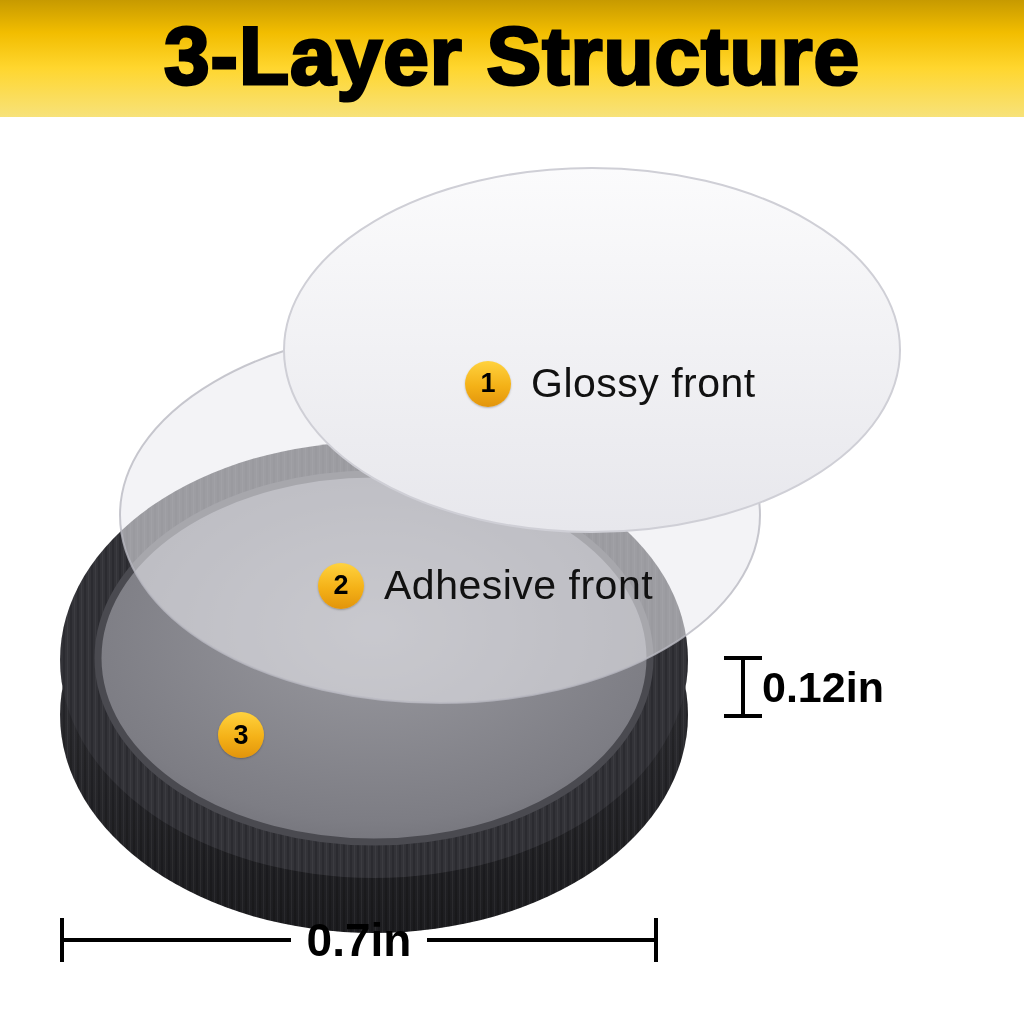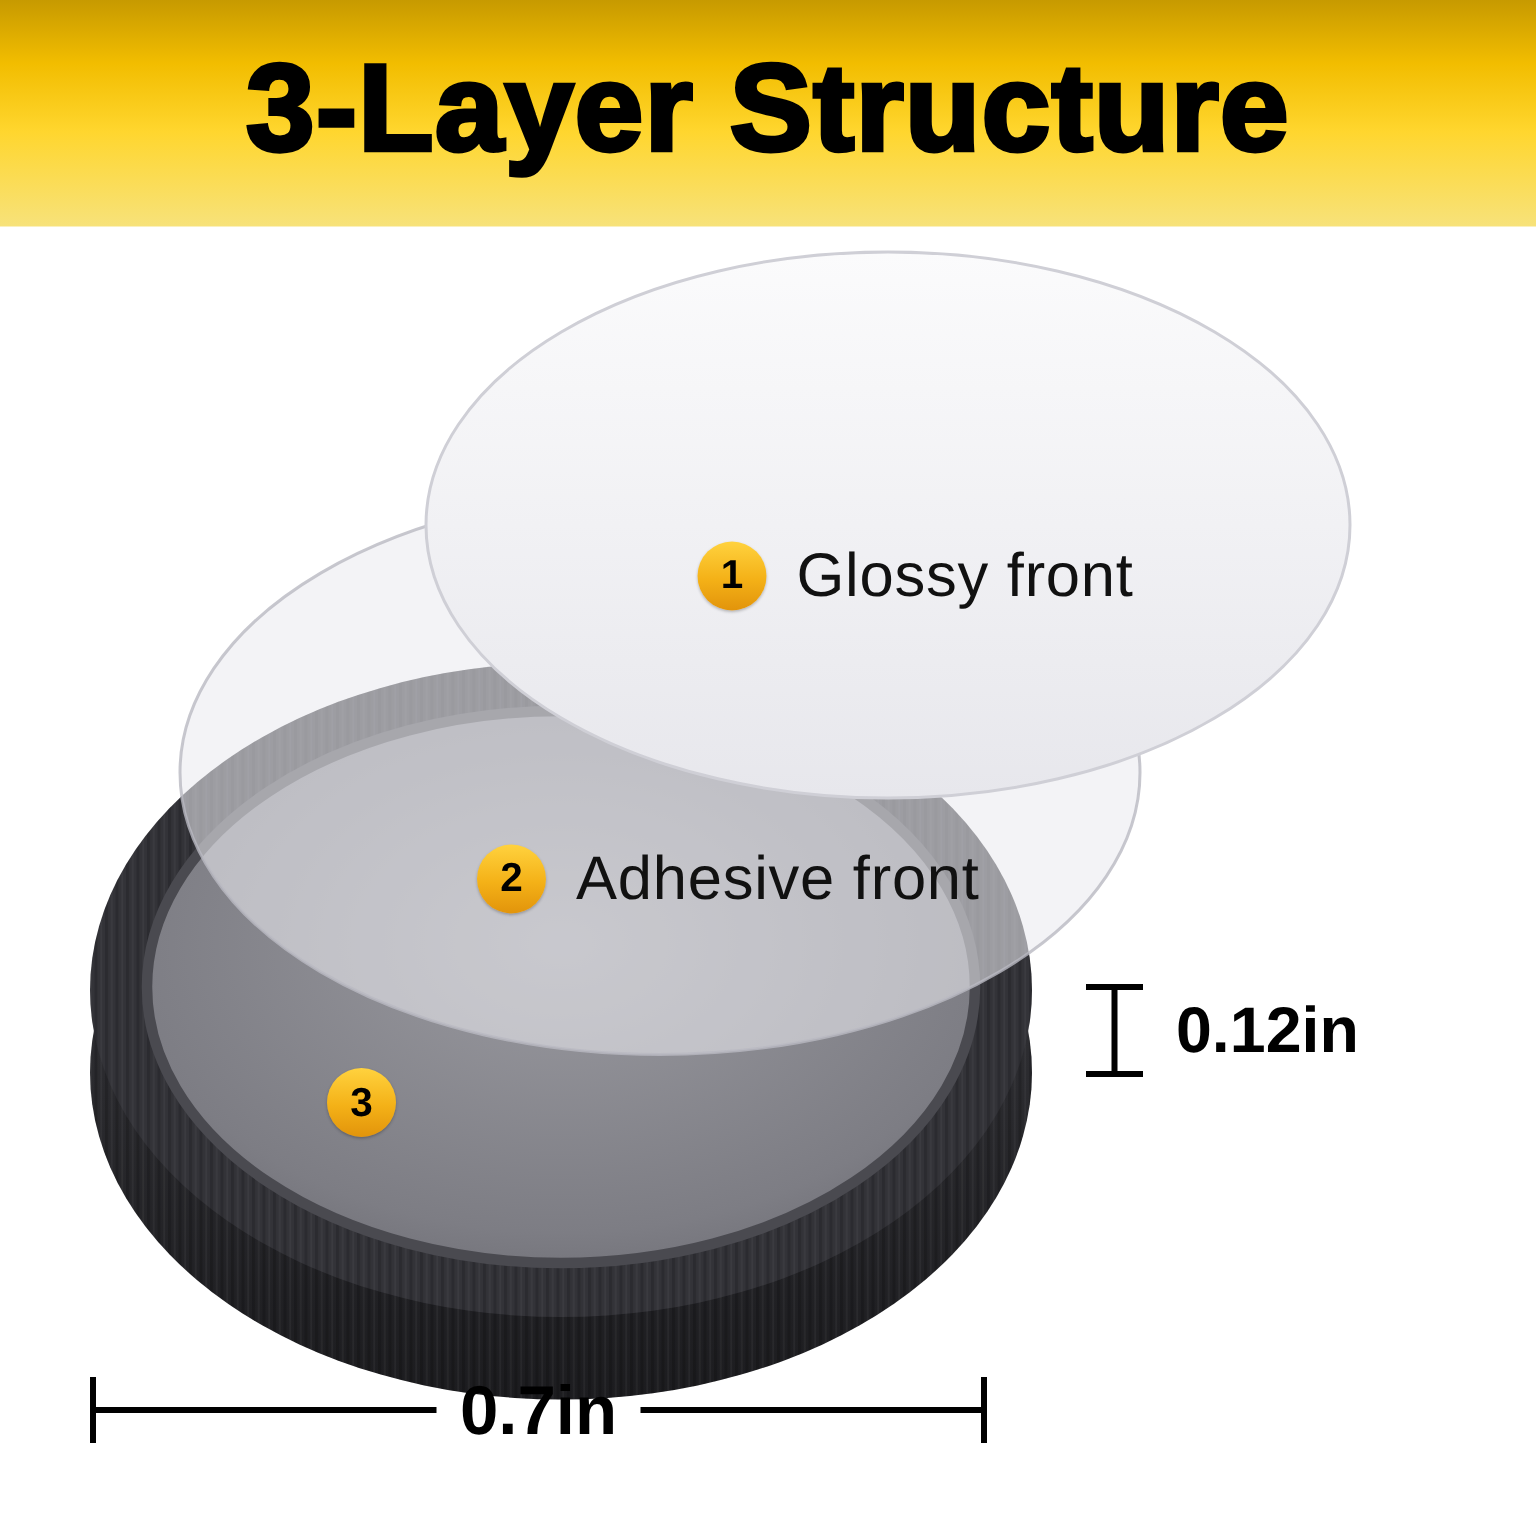--- a/index.html
+++ b/index.html
@@ -6,21 +6,21 @@
   .page{
     position:relative;
     width:1024px;height:1024px;
     background:#ffffff;
     overflow:hidden;
     font-family:"Liberation Sans", sans-serif;
     margin:0 auto;
   }
   
   .banner{
-    position:absolute;left:0;top:0;width:1024px;height:151px;
+    position:absolute;left:0;top:0;width:1024px;height:117px;
     background:linear-gradient(180deg,#c79a00 0%,#f2bd00 28%,#ffd62e 58%,#f7e27a 100%);
     display:flex;align-items:center;justify-content:center;
   }
   .banner-title{
     color:#000;
     font-size:82px;
     font-weight:700;
     letter-spacing:1px;
     -webkit-text-stroke:3px #000;
     white-space:nowrap;
@@ -41,21 +41,21 @@
     color:#000;font-size:27px;font-weight:700;
     flex:0 0 auto;
   }
   .layer-text{
     color:#111;font-size:41px;font-weight:400;letter-spacing:0.5px;white-space:nowrap;text-align:right;
   }
   .label-1{left:465px;top:360px;}
   .label-2{left:318px;top:562px;}
   .label-3{left:218px;top:712px;}
   
-  .thickness{position:absolute;left:724px;top:656px;display:flex;align-items:center;gap:22px;}
+  .thickness{position:absolute;left:724px;top:656px;display:flex;align-items:center;}
   .ibeam{width:38px;height:62px;position:relative;flex:0 0 auto;}
   .ibeam .bar{position:absolute;left:0;width:38px;height:4px;background:#000;}
   .ibeam .bar.top{top:0;}
   .ibeam .bar.bottom{bottom:0;}
   .ibeam .stem{position:absolute;left:17px;top:0;bottom:0;width:4px;background:#000;}
   .dim-text{color:#000;font-size:43px;font-weight:700;white-space:nowrap;}
   
   .diameter{
     position:absolute;left:60px;top:916px;width:598px;height:48px;
     display:flex;align-items:center;

